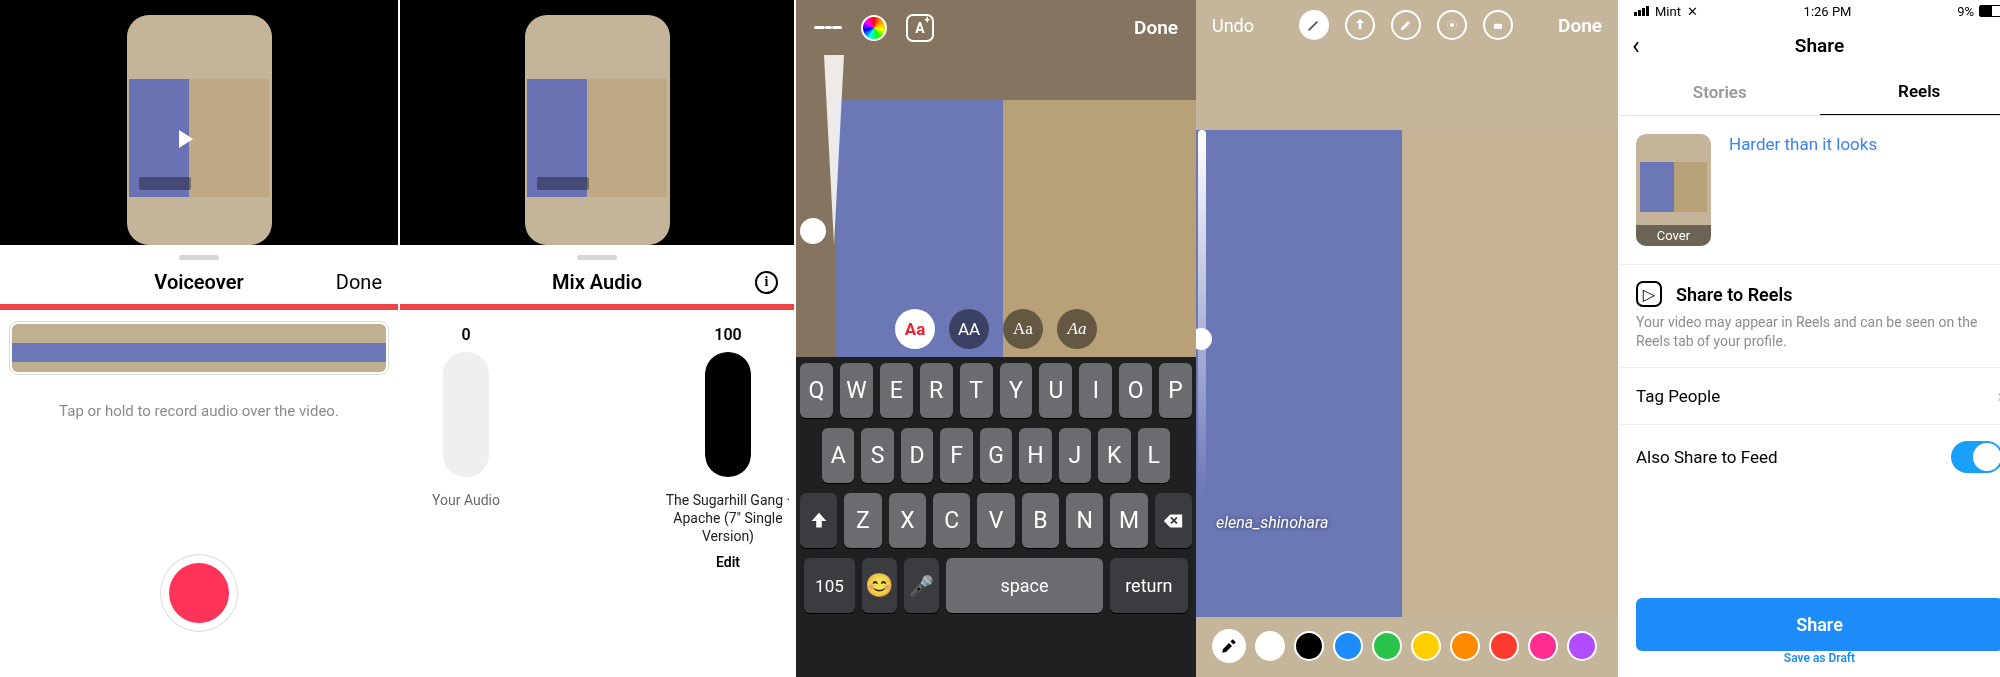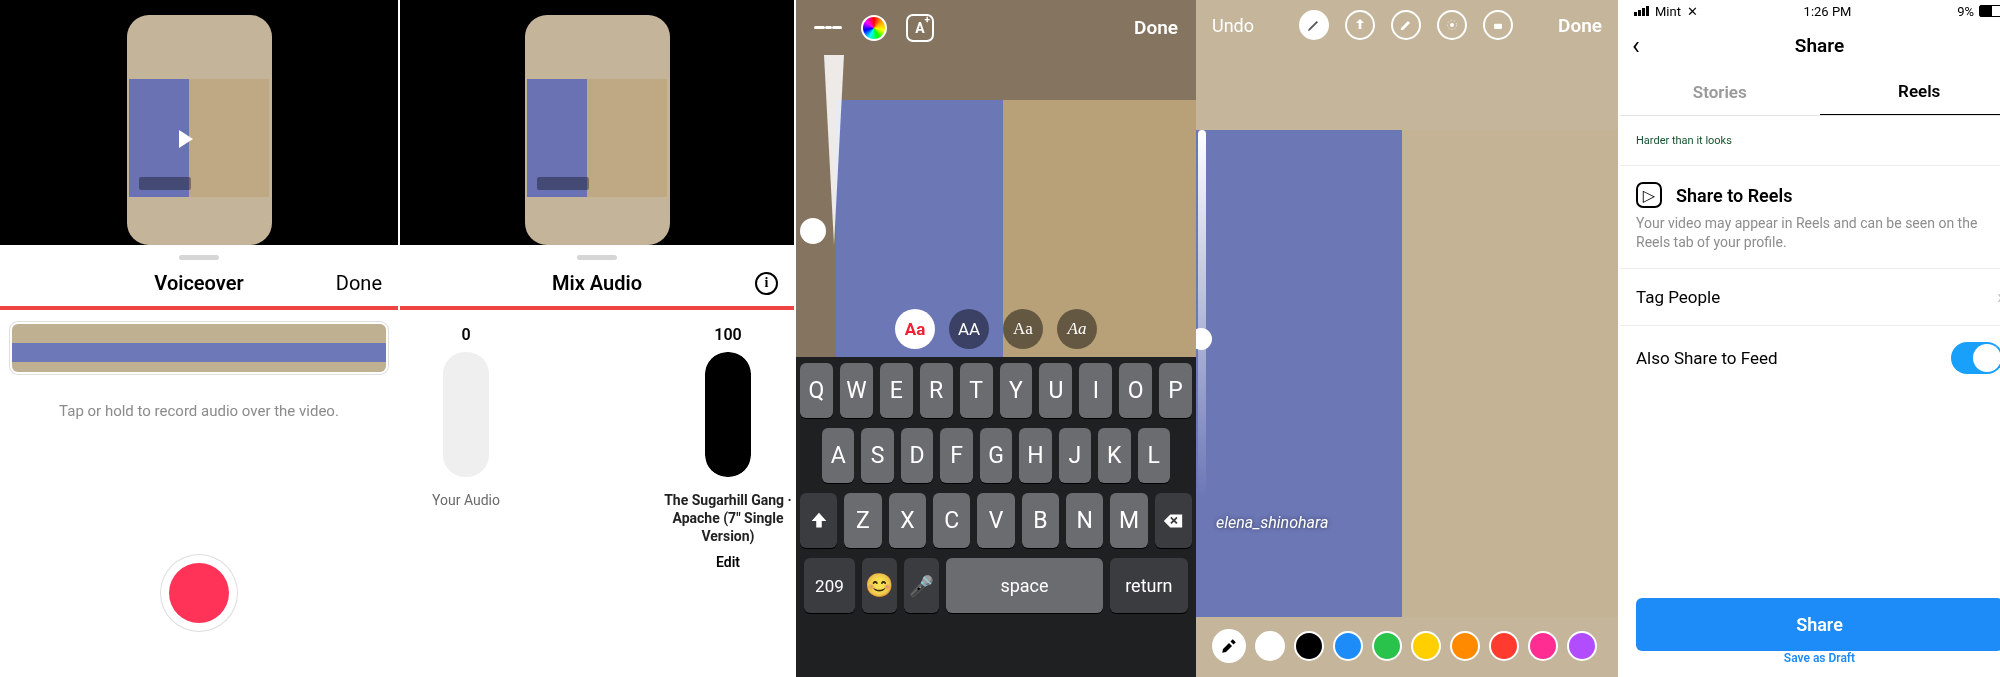--- a/index.html
+++ b/index.html
@@ -17,21 +17,21 @@
   .preview-top { width: 100%; height: 245px; background: #000; display: flex; justify-content: center; align-items: flex-start; }
   .phone-frame { margin-top: 15px; width: 145px; height: 230px; background: #c4b59a; border-radius: 22px; display: flex; flex-direction: column; justify-content: center; align-items: center; position: relative; }
   .thumb-pair { width: 140px; height: 118px; display: flex; margin-top: 15px; }
   .thumb-left { width: 60px; background: #6a72b3; }
   .thumb-right { width: 80px; background: #bfa884; }
   .play-tri { position: absolute; left: 52px; top: 115px; width: 0; height: 0; border-left: 14px solid #fff; border-top: 9px solid transparent; border-bottom: 9px solid transparent; }
   .caption-strip { position: absolute; bottom: 55px; left: 12px; height: 13px; width: 52px; background: rgba(0,0,0,.35); border-radius: 2px; }
 
   .sheet { background: #fff; width: 100%; position: absolute; bottom: 0; top: 245px; border-top-left-radius: 14px; border-top-right-radius: 14px; }
   .grabber { width: 40px; height: 5px; background: #d6d6d6; border-radius: 3px; margin: 10px auto 0; }
-  .sheet-header { display: flex; align-items: center; justify-content: center; height: 50px; position: relative; border-bottom: 4px solid #ef4444; }
+  .sheet-header { display: flex; align-items: center; justify-content: center; height: 50px; position: relative; border-bottom: 6px solid #ef4444; }
   .sheet-title { font-weight: 600; font-size: 20px; }
   .sheet-right { position: absolute; right: 16px; font-size: 20px; }
   .info-circ { width: 23px; height: 23px; border: 2px solid #000; border-radius: 50%; display: flex; align-items: center; justify-content: center; font-size: 14px; font-weight: 700; font-family: Georgia, serif; }
 
   
   .filmstrip { margin: 14px 12px 0; height: 48px; display: flex; border-radius: 6px; overflow: hidden; box-shadow: 0 0 0 2px #fff, 0 0 0 3px #ddd; }
   .filmstrip div { flex: 1; background: linear-gradient(#c0b092 40%, #6d78b8 40% 80%, #c0b092 80%); }
   .hint { text-align: center; color: #8b8b8b; font-size: 15px; margin-top: 30px; }
   .rec-wrap { position: absolute; bottom: 45px; left: 0; right: 0; display: flex; justify-content: center; }
   .rec-btn { width: 78px; height: 78px; border-radius: 50%; background: #fff; box-shadow: 0 0 0 1px #ddd inset; display: flex; align-items: center; justify-content: center; }
@@ -119,21 +119,21 @@
   .nav5-title { font-size: 19px; font-weight: 600; }
   .tabs5 { display: flex; height: 48px; border-bottom: 1px solid #e3e3e3; }
   .tab5 { flex: 1; display: flex; align-items: center; justify-content: center; font-size: 17px; color: #9a9a9a; font-weight: 600; }
   .tab5.active { color: #000; border-bottom: 1.5px solid #000; }
 
   .compose { display: flex; gap: 18px; padding: 18px 16px; }
   .cover { width: 75px; height: 112px; background: #c4b59a; border-radius: 10px; position: relative; overflow: hidden; }
   .cover-inner { position: absolute; top: 28px; left: 4px; right: 4px; height: 50px; display: flex; }
   .cover-inner .a { flex:1; background:#6c77b6 } .cover-inner .b { flex:1; background:#b8a178 }
   .cover-label { position: absolute; bottom: 0; left: 0; right: 0; background: rgba(0,0,0,.45); color: #fff; font-size: 13px; text-align: center; padding: 3px 0; }
-  .caption { font-size: 11px; color: #14532d; }
+  .caption { font-size: 17px; color: #3b82f6; }
 
   .section { padding: 16px; border-top: 1px solid #ededed; }
   .row { display: flex; align-items: center; gap: 14px; }
   .reels-ico { width: 26px; height: 26px; border: 2px solid #000; border-radius: 7px; display: flex; align-items: center; justify-content: center; }
   .row-title { font-size: 18px; font-weight: 600; }
   .row-sub { font-size: 14px; color: #8d8d8d; margin-top: 6px; line-height: 1.35; }
 
   .row-between { display: flex; align-items: center; justify-content: space-between; }
   .toggle { width: 52px; height: 32px; background: #18a0fb; border-radius: 16px; position: relative; }
   .toggle::after { content: ""; position: absolute; right: 2px; top: 2px; width: 28px; height: 28px; background: #fff; border-radius: 50%; }
@@ -211,21 +211,21 @@
         <div class="mix-track">
             <div class="mix-fill" style="height:0%"></div>
           </div>
         <div class="mix-label">Your Audio</div>
       </div>
       <div class="mix-col">
         <div class="mix-val">100</div>
         <div class="mix-track">
             <div class="mix-fill" style="height:100%"></div>
           </div>
-        <div class="mix-label" style="color:#222;font-weight:700">The Sugarhill Gang  ·
+        <div class="mix-label" style="color:#222;font-weight:400">The Sugarhill Gang  ·
 Apache (7" Single Version)</div>
         <div class="mix-edit">Edit</div>
       </div>
     </div>
   </div>
 </div>
 
 <div class="panel p3">
   <div class="p3-top">
     <div class="p3-icons">
@@ -288,21 +288,21 @@
           </svg>
         </div>
       <div id="kr3mid" style="display:contents"><div class="key">Z</div><div class="key">X</div><div class="key">C</div><div class="key">V</div><div class="key">B</div><div class="key">N</div><div class="key">M</div></div>
       <div class="key dark del">
           <svg viewBox="0 0 24 24">
             <path d="M22 5H9L2 12l7 7h13V5zm-5 9l-1.4 1.4L13 12.8l-2.6 2.6L9 14l2.6-2.6L9 8.8 10.4 7.4 13 10l2.6-2.6L17 8.8 14.4 11.4 17 14z"></path>
           </svg>
         </div>
     </div>
     <div class="krow kbd-bottom">
-      <div class="key dark fn">209</div>
+      <div class="key dark fn">105</div>
       <div class="key dark" style="flex:.9">
           <span class="emoji">😊</span>
         </div>
       <div class="key dark mic" style="flex:.9">🎤</div>
       <div class="key sp">space</div>
       <div class="key dark" style="flex:2;font-size:18px">return</div>
     </div>
   </div>
 </div>
 
@@ -380,20 +380,27 @@
   </div>
   <div class="nav5">
     <div class="back5">‹</div>
     <div class="nav5-title">Share</div>
   </div>
   <div class="tabs5">
     <div class="tab5">Stories</div>
     <div class="tab5 active">Reels</div>
   </div>
   <div class="compose">
+    <div class="cover">
+      <div class="cover-inner">
+          <div class="a"></div>
+          <div class="b"></div>
+        </div>
+      <div class="cover-label">Cover</div>
+    </div>
     <div class="caption">Harder than it looks</div>
   </div>
   <div class="section">
     <div class="row">
       <div class="reels-ico">▷</div>
       <div class="row-title">Share to Reels</div>
     </div>
     <div class="row-sub">Your video may appear in Reels and can be seen on the Reels tab of your profile.</div>
   </div>
   <div class="section row-between">

